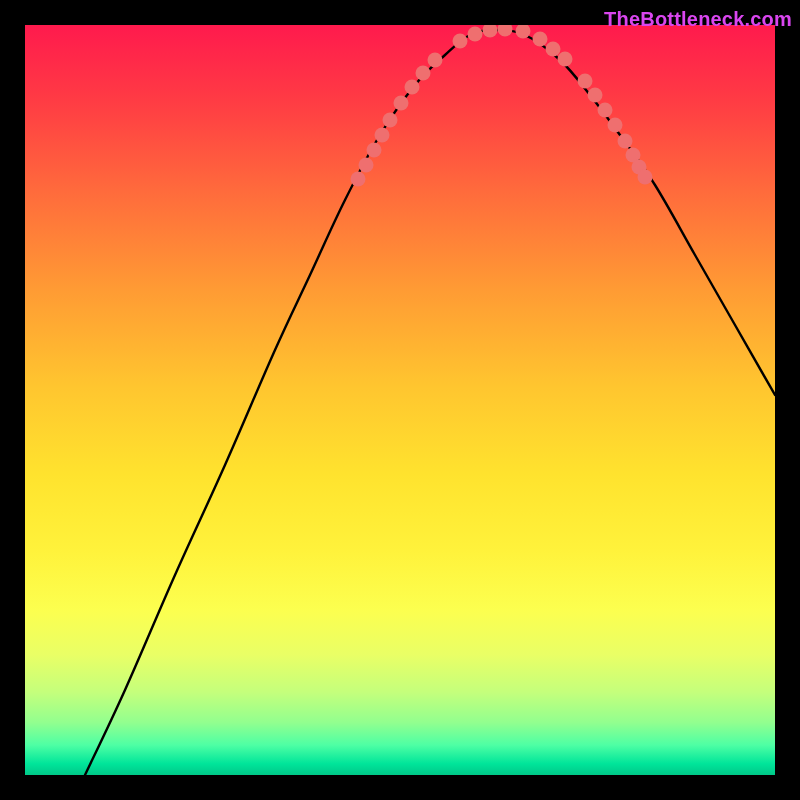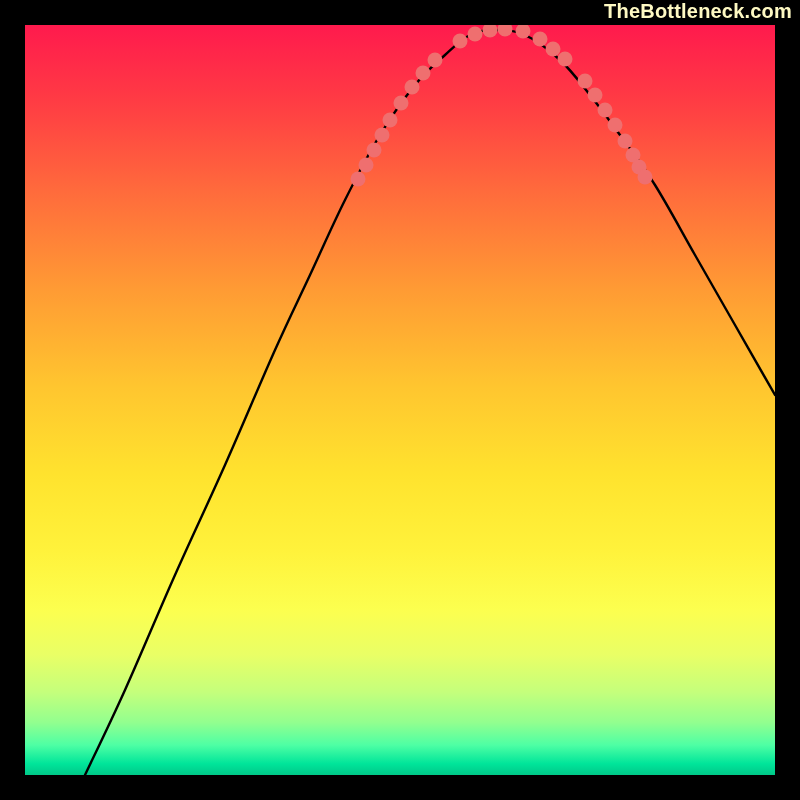--- a/index.html
+++ b/index.html
@@ -37,26 +37,26 @@
       #e9ff66 84%,
       #c4ff7c 89%,
       #92ff8f 93%,
       #4effa4 96%,
       #00e59a 98.5%,
       #00c888 100%
     );
   }
   .watermark {
     position: absolute;
-    top: 0;
+    top: 8px;
     right: 8px;
     font-family: Arial, Helvetica, sans-serif;
     font-size: 20px;
     font-weight: 600;
-    color: #fef9c3;
+    color: #d946ef;
     letter-spacing: 0.2px;
   }
   svg.curve {
     position: absolute;
     left: 25px;
     top: 25px;
     width: 750px;
     height: 750px;
     pointer-events: none;
   }

